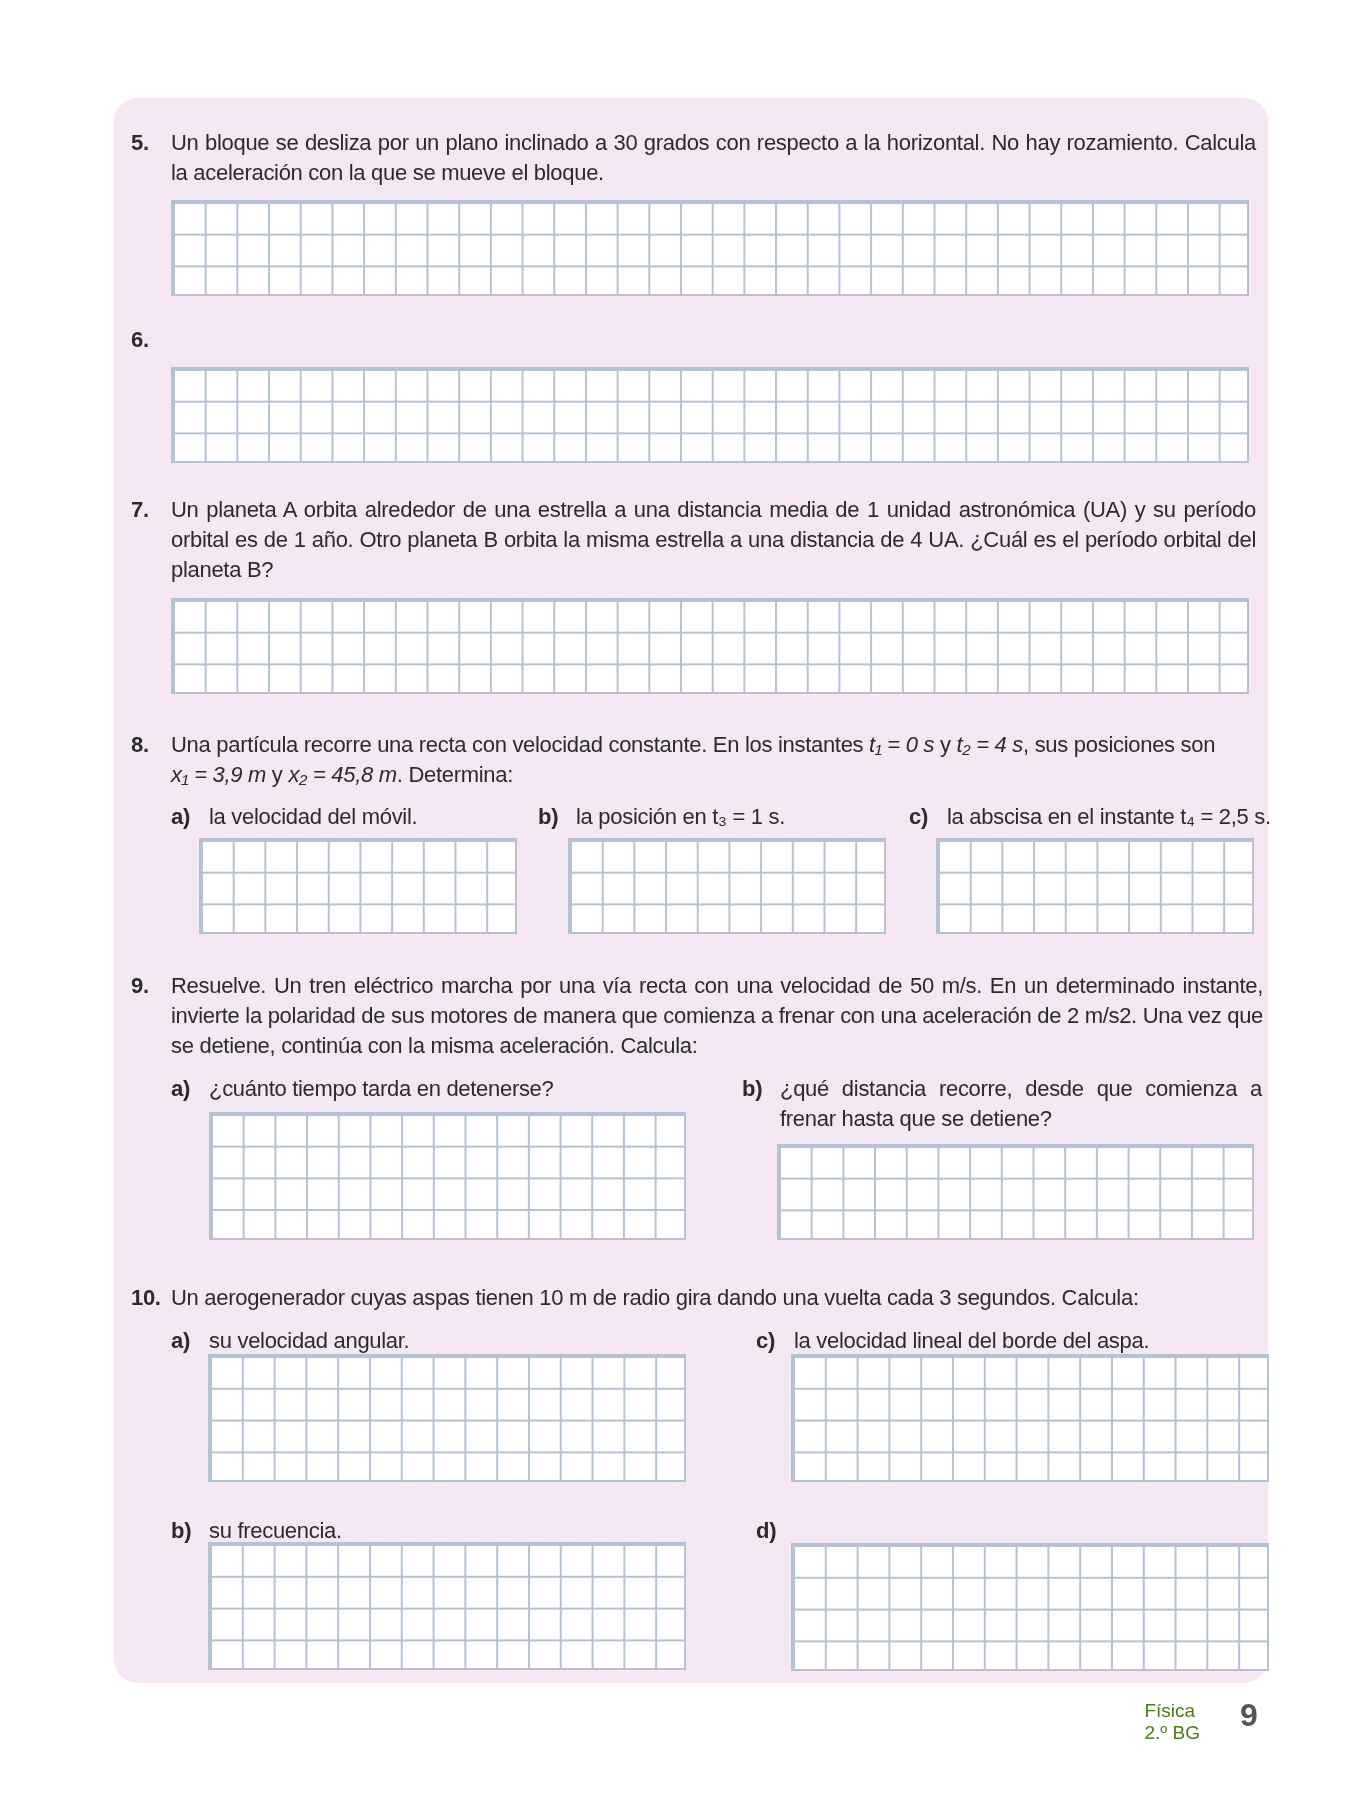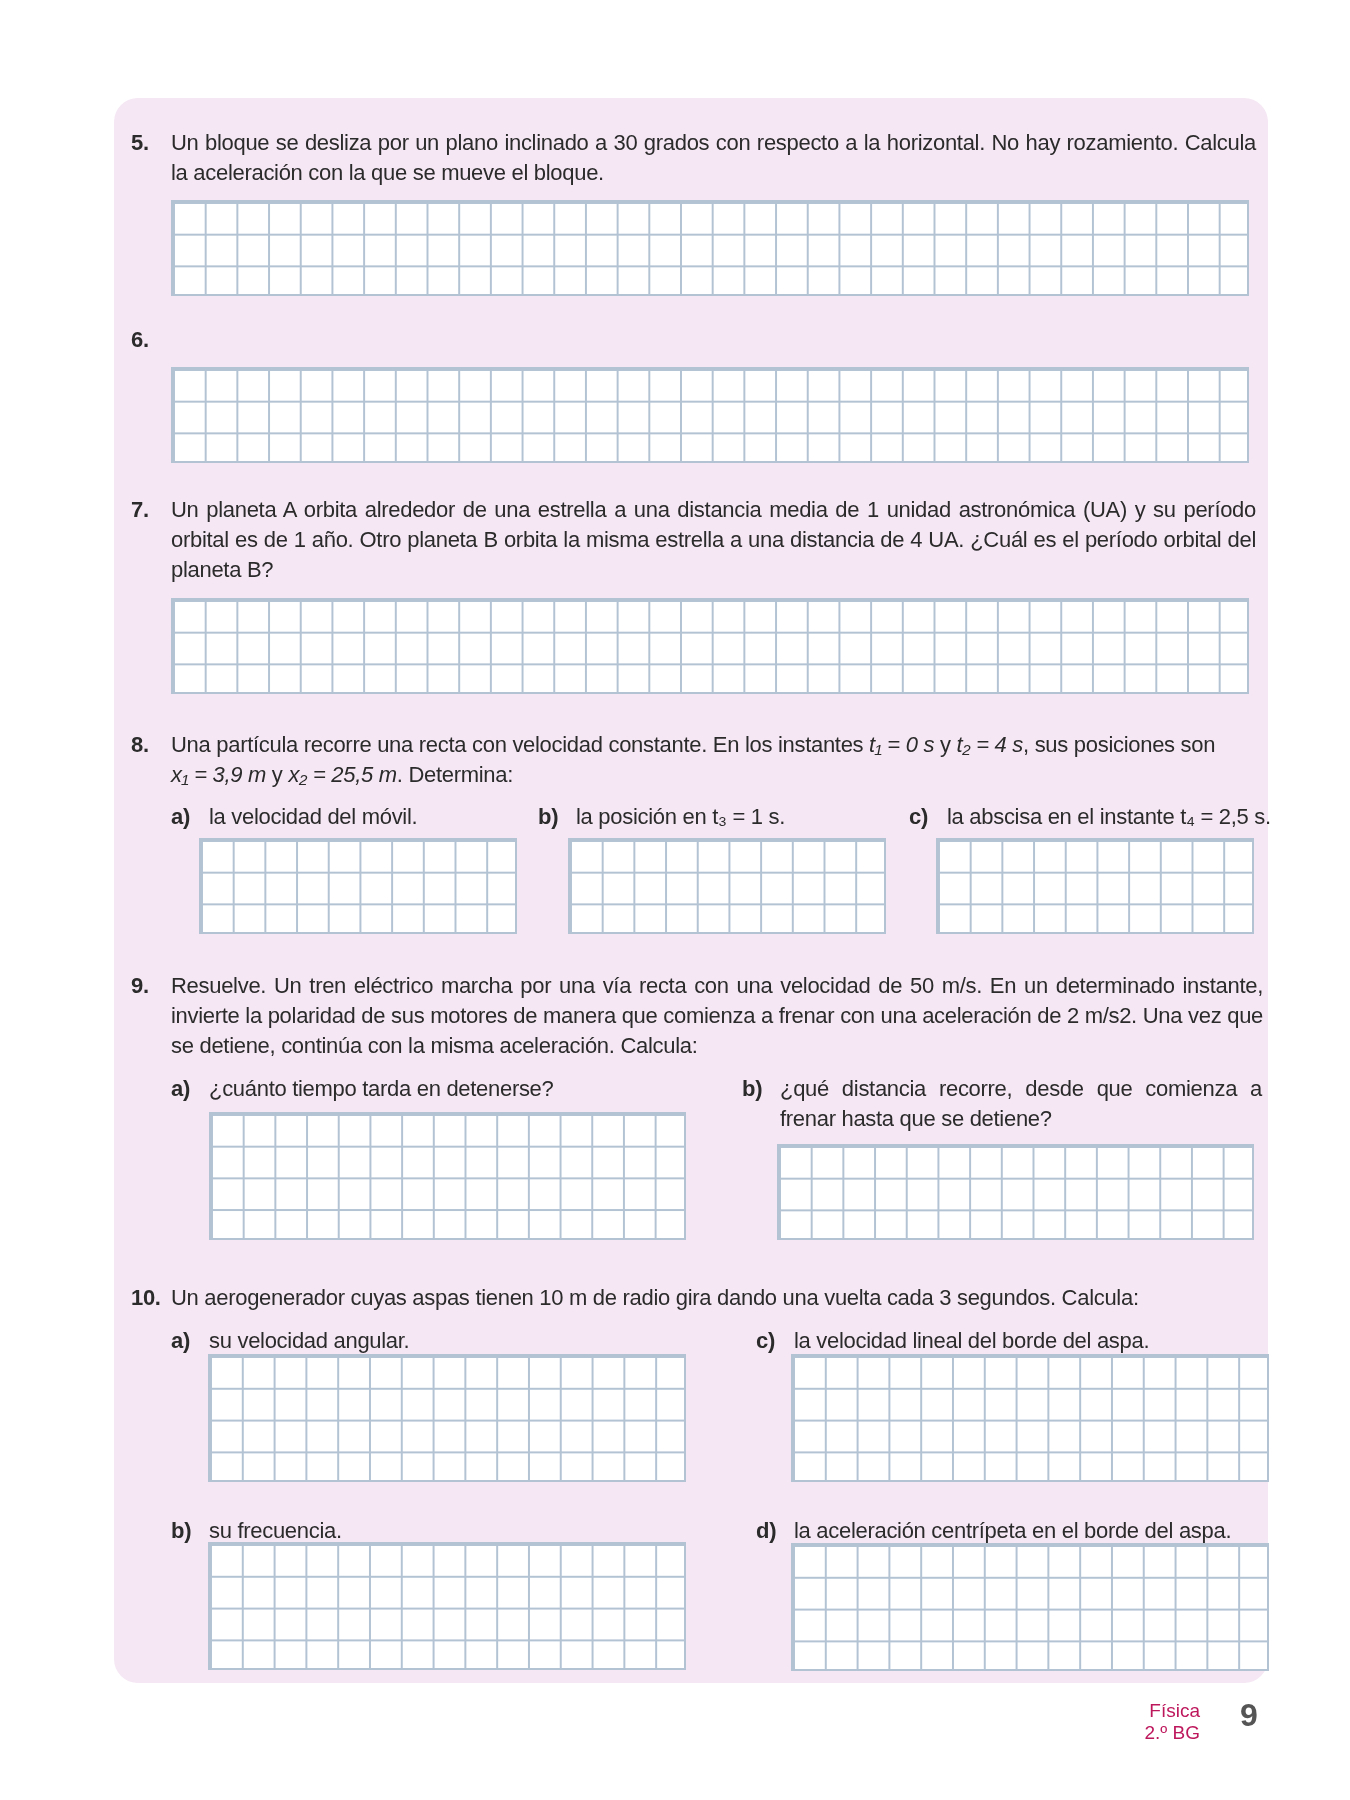--- a/index.html
+++ b/index.html
@@ -21,22 +21,22 @@
   .sub { position: absolute; font-size: 22px; line-height: 30px; color: #2b2b2b; letter-spacing: -0.3px; }
   .sub .lbl { position: absolute; left: -38px; top: 0; font-weight: bold; }
   .grid {
     position: absolute; background-color: #ffffff;
     border: 2px solid #b3c3d4; box-sizing: border-box;
     background-image:
       linear-gradient(to right, #b3c3d4 1.5px, transparent 1.5px),
       linear-gradient(to bottom, #b3c3d4 1.5px, transparent 1.5px);
   }
   .footer-subj {
-    position: absolute; right: 150px; top: 1700px; text-align: right;
-    font-size: 19px; line-height: 22px; color: #be185d;
+    position: absolute; right: 150px; top: 1700px; 
+    font-size: 19px; line-height: 22px; color: #4d7c0f;
   }
   .footer-page {
     position: absolute; left: 1240px; top: 1697px; font-size: 32px; font-weight: bold; color: #555;
   }
   i { }
 </style>
 </head>
 <body>
 
 <div class="card"></div>
@@ -55,21 +55,21 @@
 
 <div class="q" style="left:171px; top:495px; width:1085px; text-align:justify;">
   <span class="num">7.</span>
   <span>Un planeta A orbita alrededor de una estrella a una distancia media de 1 unidad astronómica (UA) y su período orbital es de 1 año. Otro planeta B orbita la misma estrella a una distancia de 4 UA. ¿Cuál es el período orbital del planeta B?</span>
 </div>
 <div class="grid" style="left:171px; top:598px; width:1078px; height:96px; background-size:31.7px 31.7px;"></div>
 
 <div class="q" style="left:171px; top:730px; width:1090px;">
   <span class="num">8.</span>
   <span>Una partícula recorre una recta con velocidad constante. En los instantes </span><i>t₁ = 0 s</i><span> y </span><i>t₂ = 4 s</i><span>, sus posiciones son</span><br>
-  <i>x₁ = 3,9 m</i><span> y </span><i>x₂ = 25,5 m</i><span>. </span><b>Determina</b><span>:</span>
+  <i>x₁ = 3,9 m</i><span> y </span><i>x₂ = 45,8 m</i><span>. </span><b>Determina</b><span>:</span>
 </div>
 <div class="sub" style="left:209px; top:802px;">
   <span class="lbl">a)</span>
   <span>la velocidad del móvil.</span>
 </div>
 <div class="sub" style="left:576px; top:802px;">
   <span class="lbl">b)</span>
   <span>la posición en t₃ = 1 s.</span>
 </div>
 <div class="sub" style="left:947px; top:802px;">
@@ -109,21 +109,20 @@
 </div>
 <div class="grid" style="left:208px; top:1354px; width:478px; height:128px; background-size:31.8px 31.8px;"></div>
 <div class="grid" style="left:791px; top:1354px; width:478px; height:128px; background-size:31.8px 31.8px;"></div>
 
 <div class="sub" style="left:209px; top:1516px;">
   <span class="lbl">b)</span>
   <span>su frecuencia.</span>
 </div>
 <div class="sub" style="left:794px; top:1516px;">
   <span class="lbl">d)</span>
-  <span>la aceleración centrípeta en el borde del aspa.</span>
 </div>
 <div class="grid" style="left:208px; top:1542px; width:478px; height:128px; background-size:31.8px 31.8px;"></div>
 <div class="grid" style="left:791px; top:1543px; width:478px; height:128px; background-size:31.8px 31.8px;"></div>
 
 <div class="footer-subj">
   <div>Física</div>
   <div>2.º BG</div>
 </div>
 <div class="footer-page">9</div>
 

